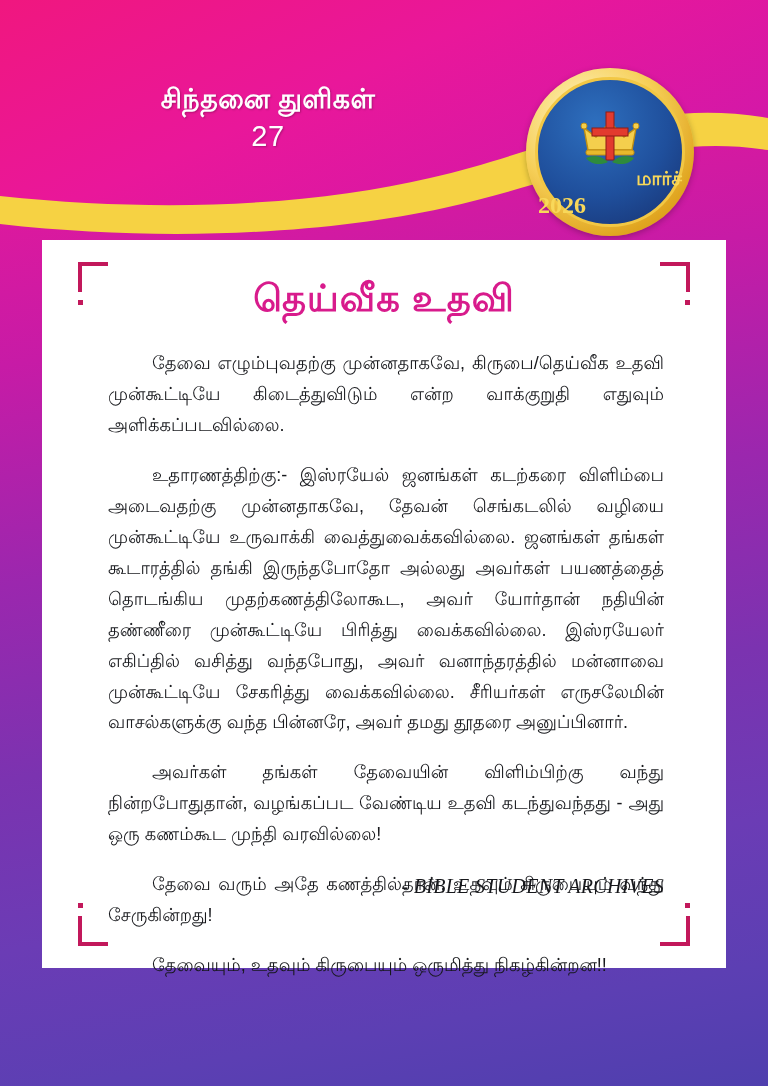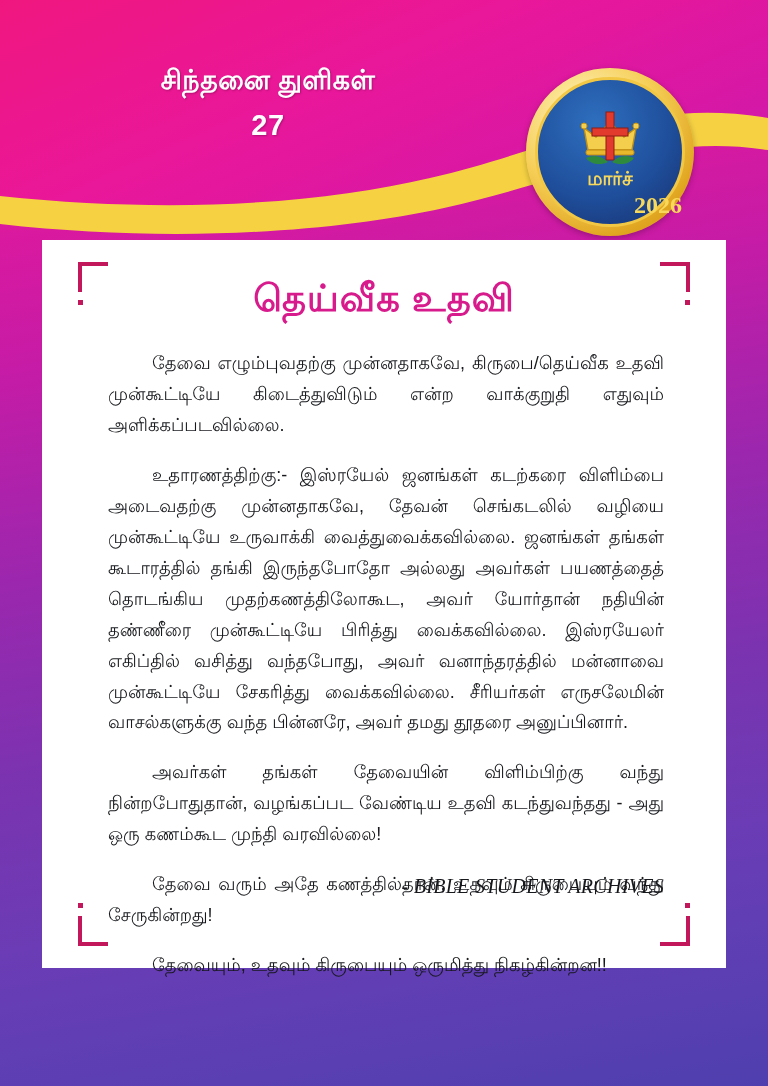--- a/index.html
+++ b/index.html
@@ -98,26 +98,26 @@
     top: 62px;
     width: 420px;
     text-align: center;
     color: #ffffff;
     font-weight: bold;
     font-size: 27px;
     line-height: 1.35;
     letter-spacing: 0.5px;
     text-shadow: 1px 1px 2px rgba(0,0,0,0.25);
   }
-  .header-title .line2 { display: block; }
+  .header-title .line2 { display: block; margin-top: 19px; }
   .issue-number {
     display: block;
-    margin-top: 8px;
+    margin-top: 0;
     font-size: 29px;
-    font-weight: bold;
+    font-weight: normal;
     color: #ffffff;
   }
 
   
   .seal {
     position: absolute;
     right: 74px;
     top: 68px;
     width: 168px;
     height: 168px;
@@ -145,31 +145,31 @@
     top: 30px;
     transform: translateX(-50%);
     width: 72px;
     height: 58px;
   }
   .seal-month {
     position: absolute;
     left: 0;
     right: 0;
     top: 88px;
-    text-align: center;
+    text-align: right;
     color: #f8d85a;
     font-size: 19px;
     font-weight: bold;
   }
   .seal-year {
     position: absolute;
     left: 0;
     right: 0;
     top: 112px;
-    text-align: right;
+    text-align: left;
     color: #f8d85a;
     font-size: 24px;
     font-weight: bold;
     font-family: "Liberation Serif", serif;
   }
 
   
   .card-title {
     position: absolute;
     left: 0;

